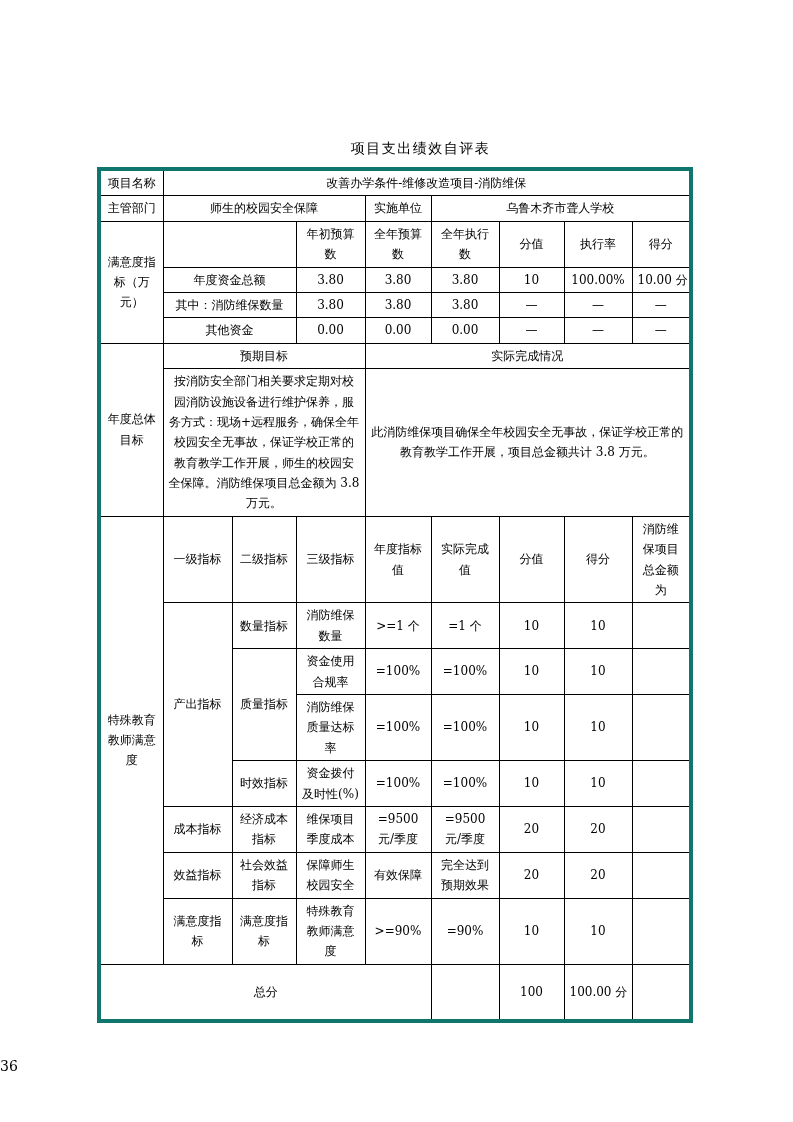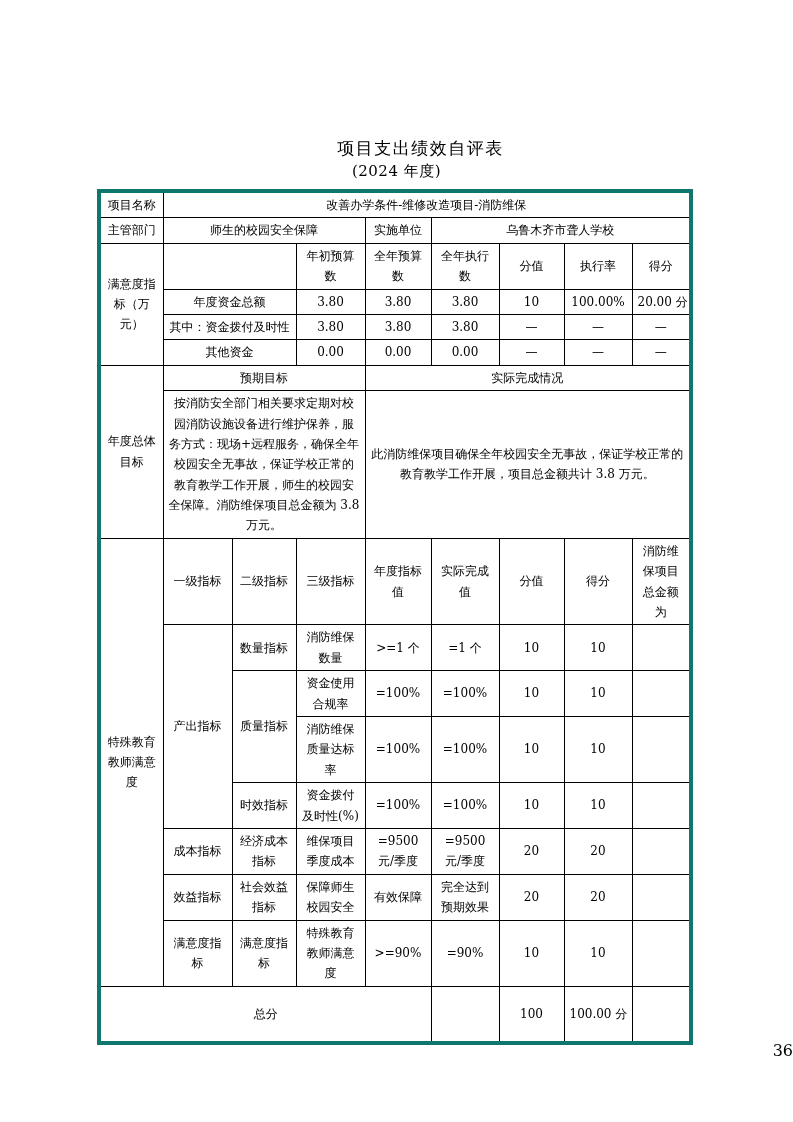--- a/index.html
+++ b/index.html
@@ -9,21 +9,21 @@
     width: 793px;
     height: 1122px;
     margin: 0 auto;
     background: #ffffff;
     color: #000000;
     font-family: "DejaVu Serif", "Liberation Serif", serif;
     overflow: hidden;
   }
   .title-block { padding-top: 136px; text-align: center; }
   .doc-title {
-    font-size: 17px;
+    font-size: 14px;
     font-weight: normal;
     letter-spacing: 1.5px;
     line-height: 24px;
     margin-left: 48px;
   }
   .doc-subtitle {
     font-size: 15px;
     line-height: 22px;
     letter-spacing: 0.5px;
   }
@@ -57,35 +57,34 @@
     vertical-align: middle;
   }
   tr.rh23 { height: 23px; }
   tr.rh38 { height: 38px; }
   tr.rh122 { height: 122px; }
   tr.rh64 { height: 64px; }
   tr.rh44 { height: 44px; }
   tr.rh43 { height: 57px; }
   .page-number {
     position: absolute;
-    bottom: 62px;
+    bottom: 48px;
     left: 0;
     width: 100%;
-    text-align: right;
-    font-size: 16px;
+    text-align: left;
+    font-size: 14px;
   }
 </style>
 </head>
 <body>
 
 <div class="page">
 
   <div class="title-block">
     <div class="doc-title">项目支出绩效自评表</div>
-    <div class="doc-subtitle">(2024 年度)</div>
   </div>
 
   <table class="self-eval">
     <colgroup>
       <col style="width:64px">
         <col style="width:69px">
         <col style="width:64px">
       <col style="width:69px">
         <col style="width:66px">
         <col style="width:68px">
@@ -118,24 +117,24 @@
       <td>得分</td>
     </tr>
 
     <tr class="rh23">
       <td colspan="2">年度资金总额</td>
       <td class="nw">3.80</td>
       <td class="nw">3.80</td>
       <td class="nw">3.80</td>
       <td class="nw">10</td>
       <td class="nw">100.00%</td>
-      <td class="nw">20.00 分</td>
-    </tr>
-    <tr class="rh23">
-      <td colspan="2">其中：资金拨付及时性</td>
+      <td class="nw">10.00 分</td>
+    </tr>
+    <tr class="rh23">
+      <td colspan="2">其中：消防维保数量</td>
       <td class="nw">3.80</td>
       <td class="nw">3.80</td>
       <td class="nw">3.80</td>
       <td class="nw">—</td>
       <td class="nw">—</td>
       <td class="nw">—</td>
     </tr>
     <tr class="rh23">
       <td colspan="2">其他资金</td>
       <td class="nw">0.00</td>

